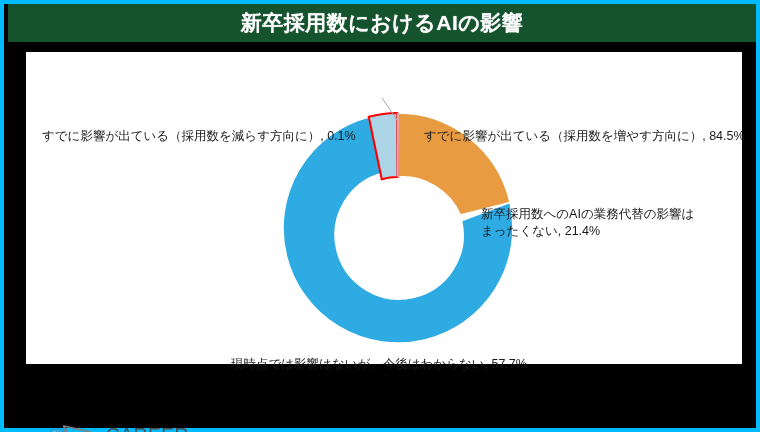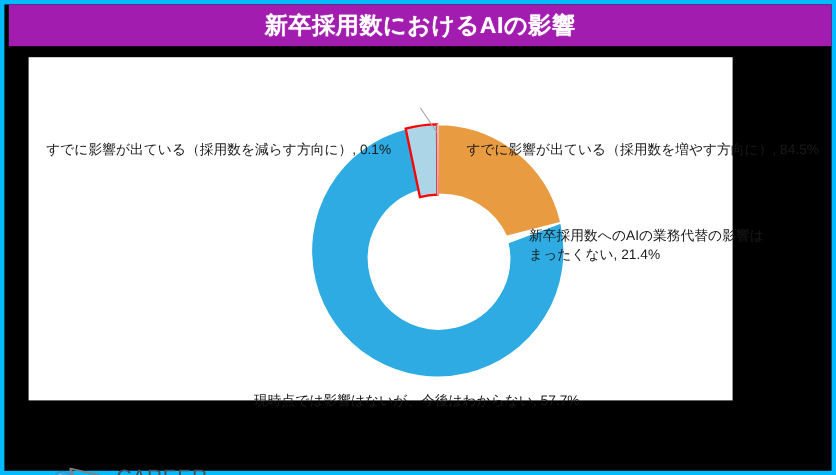--- a/index.html
+++ b/index.html
@@ -24,40 +24,40 @@
     border: 4px solid #00BBFF;
   }
 
   
   #header-banner {
     position: absolute;
     left: 4px;
     top: 0px;
     width: 748px;
     height: 38px;
-    background: #a21caf;
+    background: #14532d;
     display: flex;
     align-items: center;
     justify-content: center;
   }
   #header-title {
     color: #FFFFFF;
     font-size: 21px;
     font-weight: bold;
     letter-spacing: 0.5px;
     white-space: nowrap;
     text-shadow: 0 0 1px rgba(255,255,255,0.6);
   }
 
   
   #chart-panel {
     position: absolute;
     left: 22px;
     top: 48px;
-    width: 640px;
+    width: 716px;
     height: 312px;
     background: #FFFFFF;
   }
 
   
   #donut-wrap {
     position: absolute;
     left: 222px;
     top: 46px;
     width: 300px;

